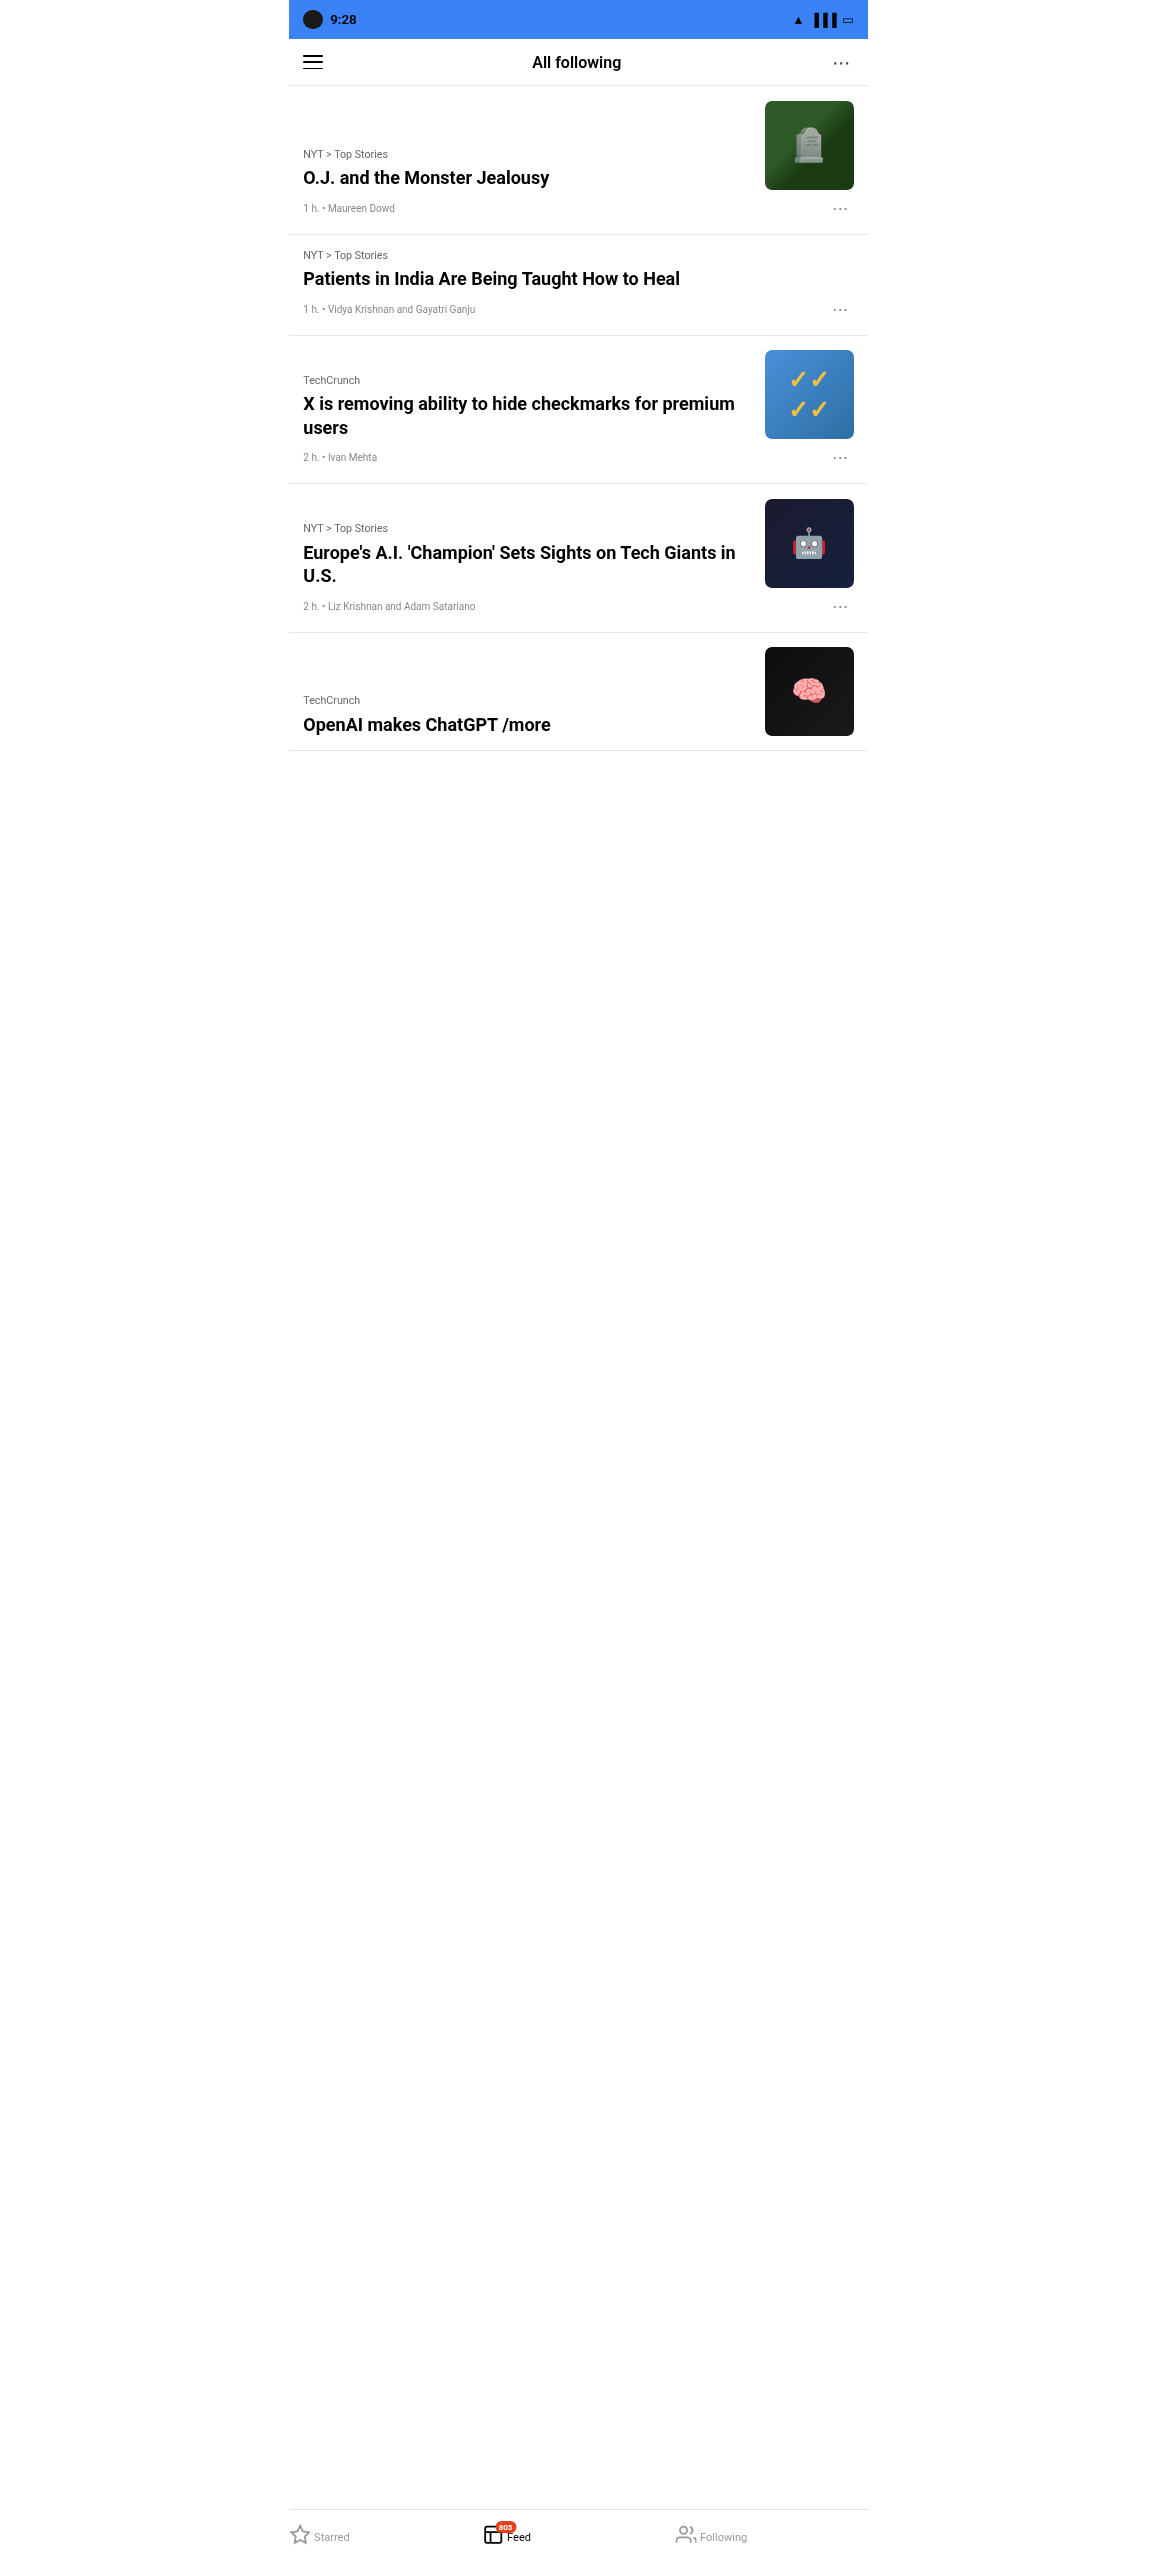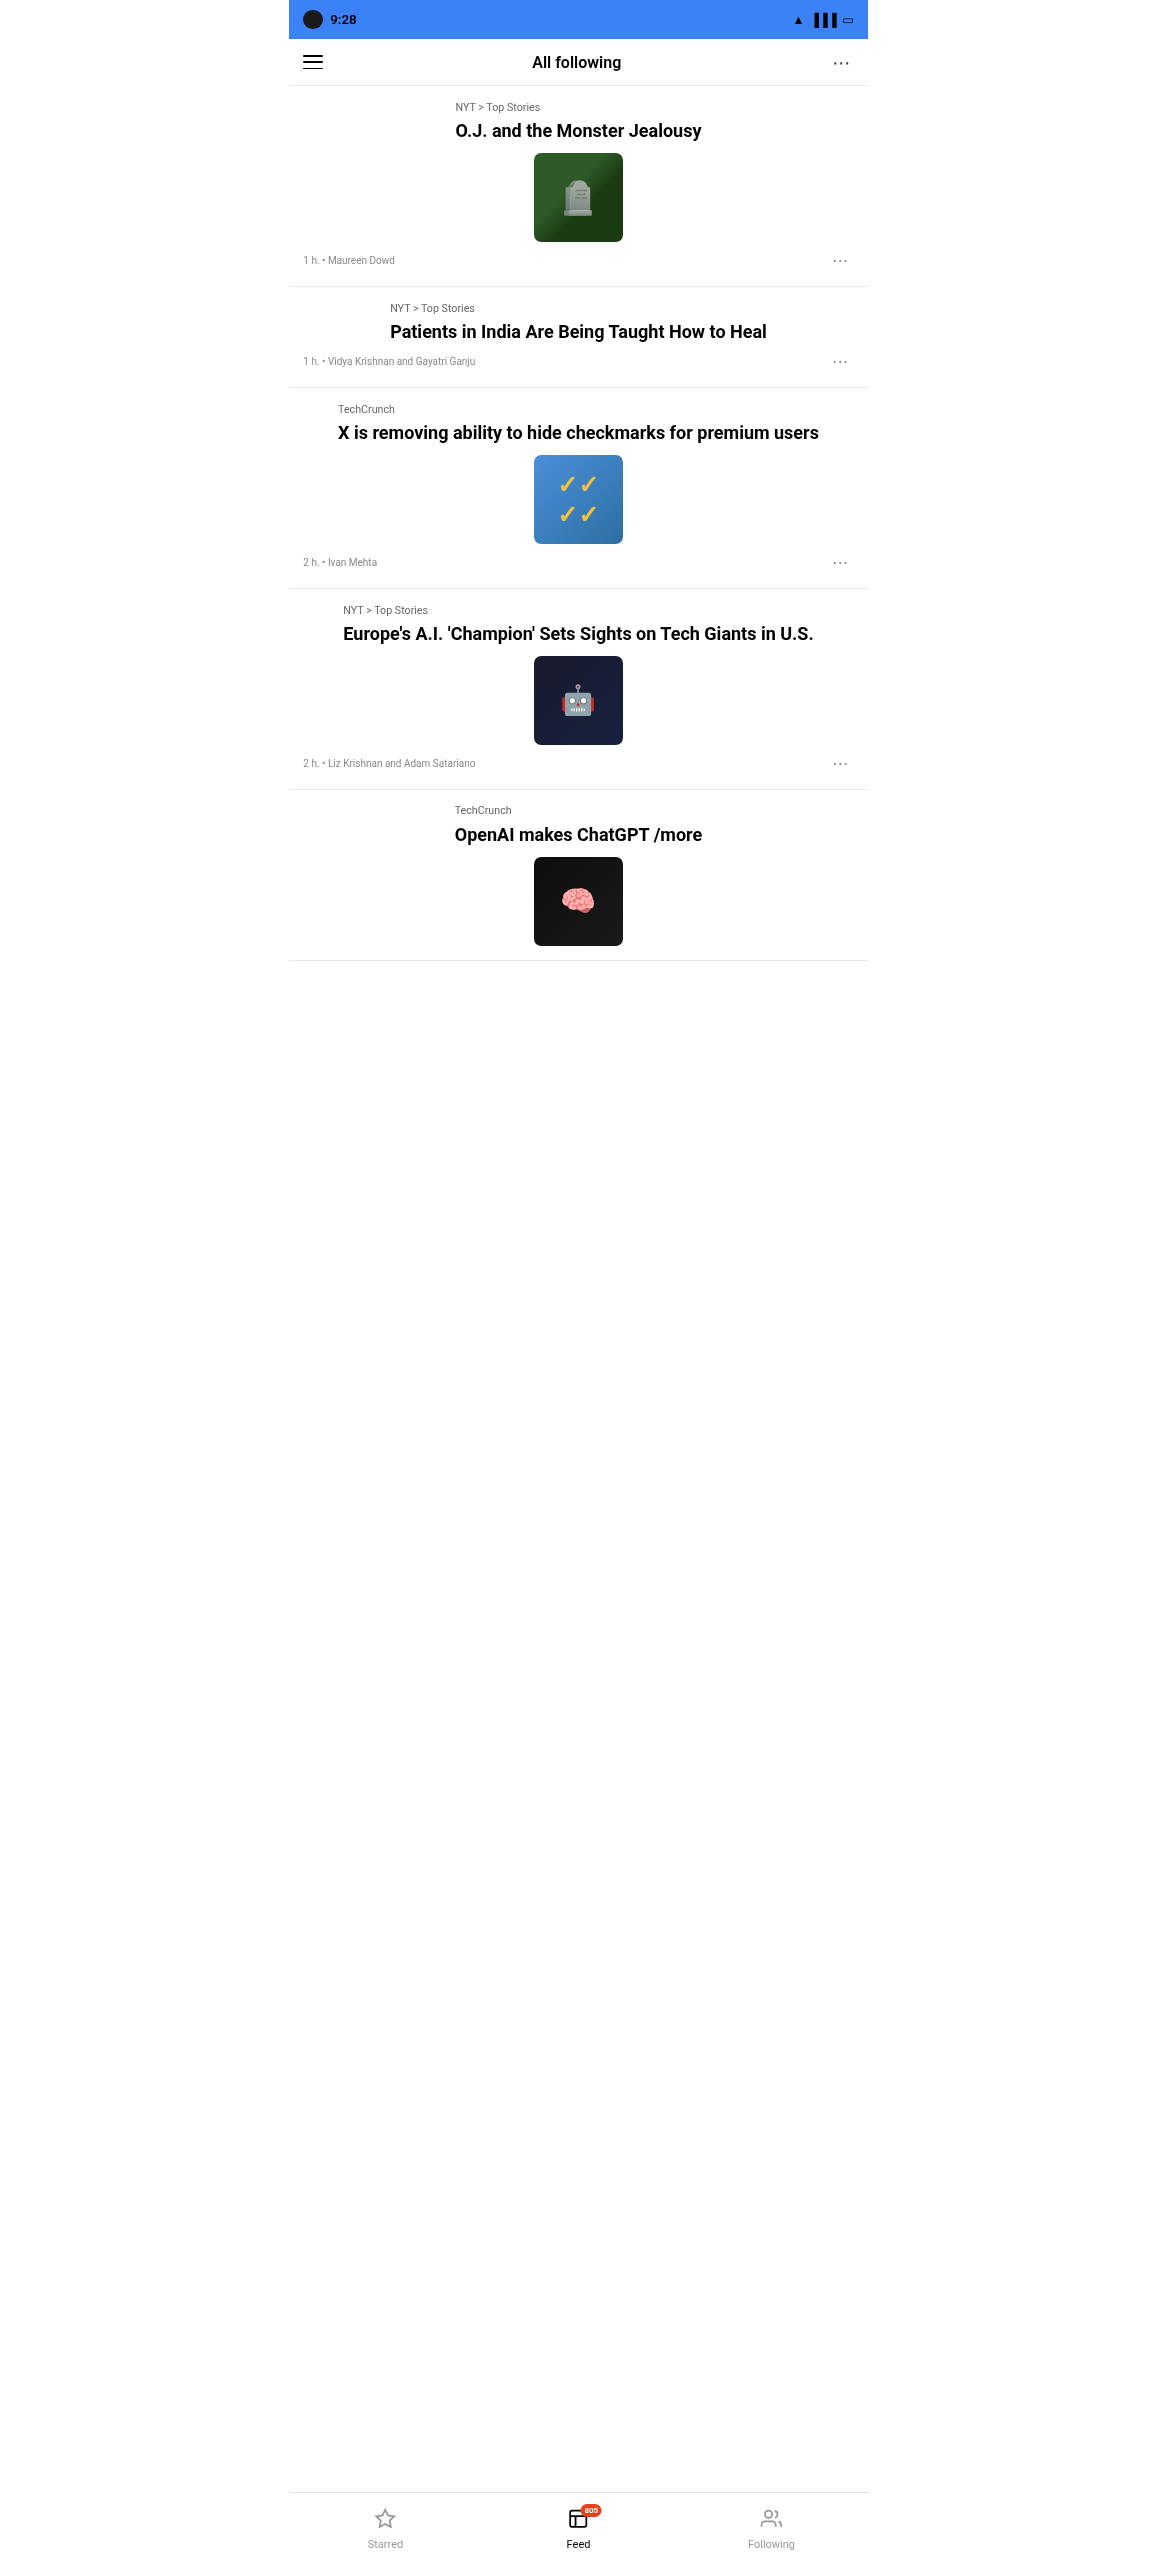--- a/index.html
+++ b/index.html
@@ -111,23 +111,22 @@
       padding: 14.3px;
       display: flex;
       flex-direction: column;
       gap: 7.2px;
       cursor: pointer;
     }
 
     .article-content {
       display: flex;
       justify-content: space-between;
-      align-items: center;
+      align-items: flex-end;
       gap: 10.7px;
-      flex-direction: column;
     }
 
     .article-text {
       flex: 1;
     }
 
     .article-source {
       font-size: 10.7px;
       color: #666;
       margin-bottom: 5.4px;
@@ -244,21 +243,21 @@
       display: flex;
       justify-content: space-around;
       align-items: center;
       border-top: 0.9px solid #e0e0e0;
       background: #ffffff;
       padding: 7.2px 0 18px;
     }
 
     .nav-tab {
       display: flex;
-      flex-direction: column;
+      flex-direction: row;
       align-items: center;
       gap: 3.6px;
       cursor: pointer;
       flex: 1;
       padding: 7.2px 0;
     }
 
     .nav-tab-icon {
       font-size: 21.5px;
       color: #999;

